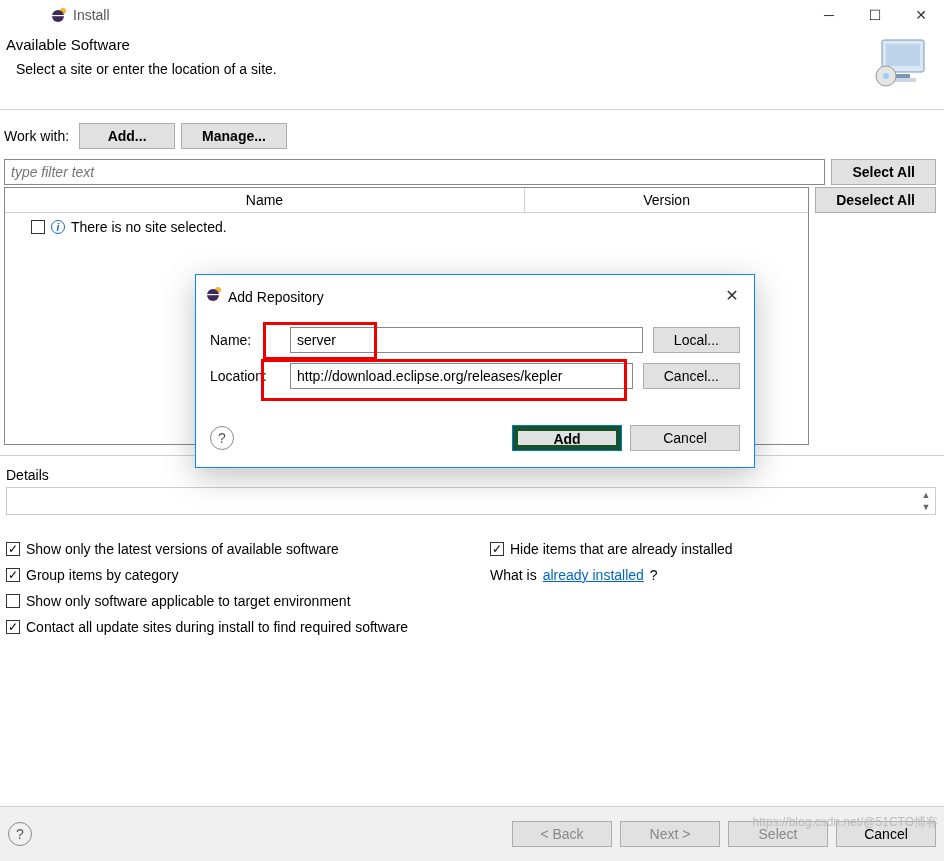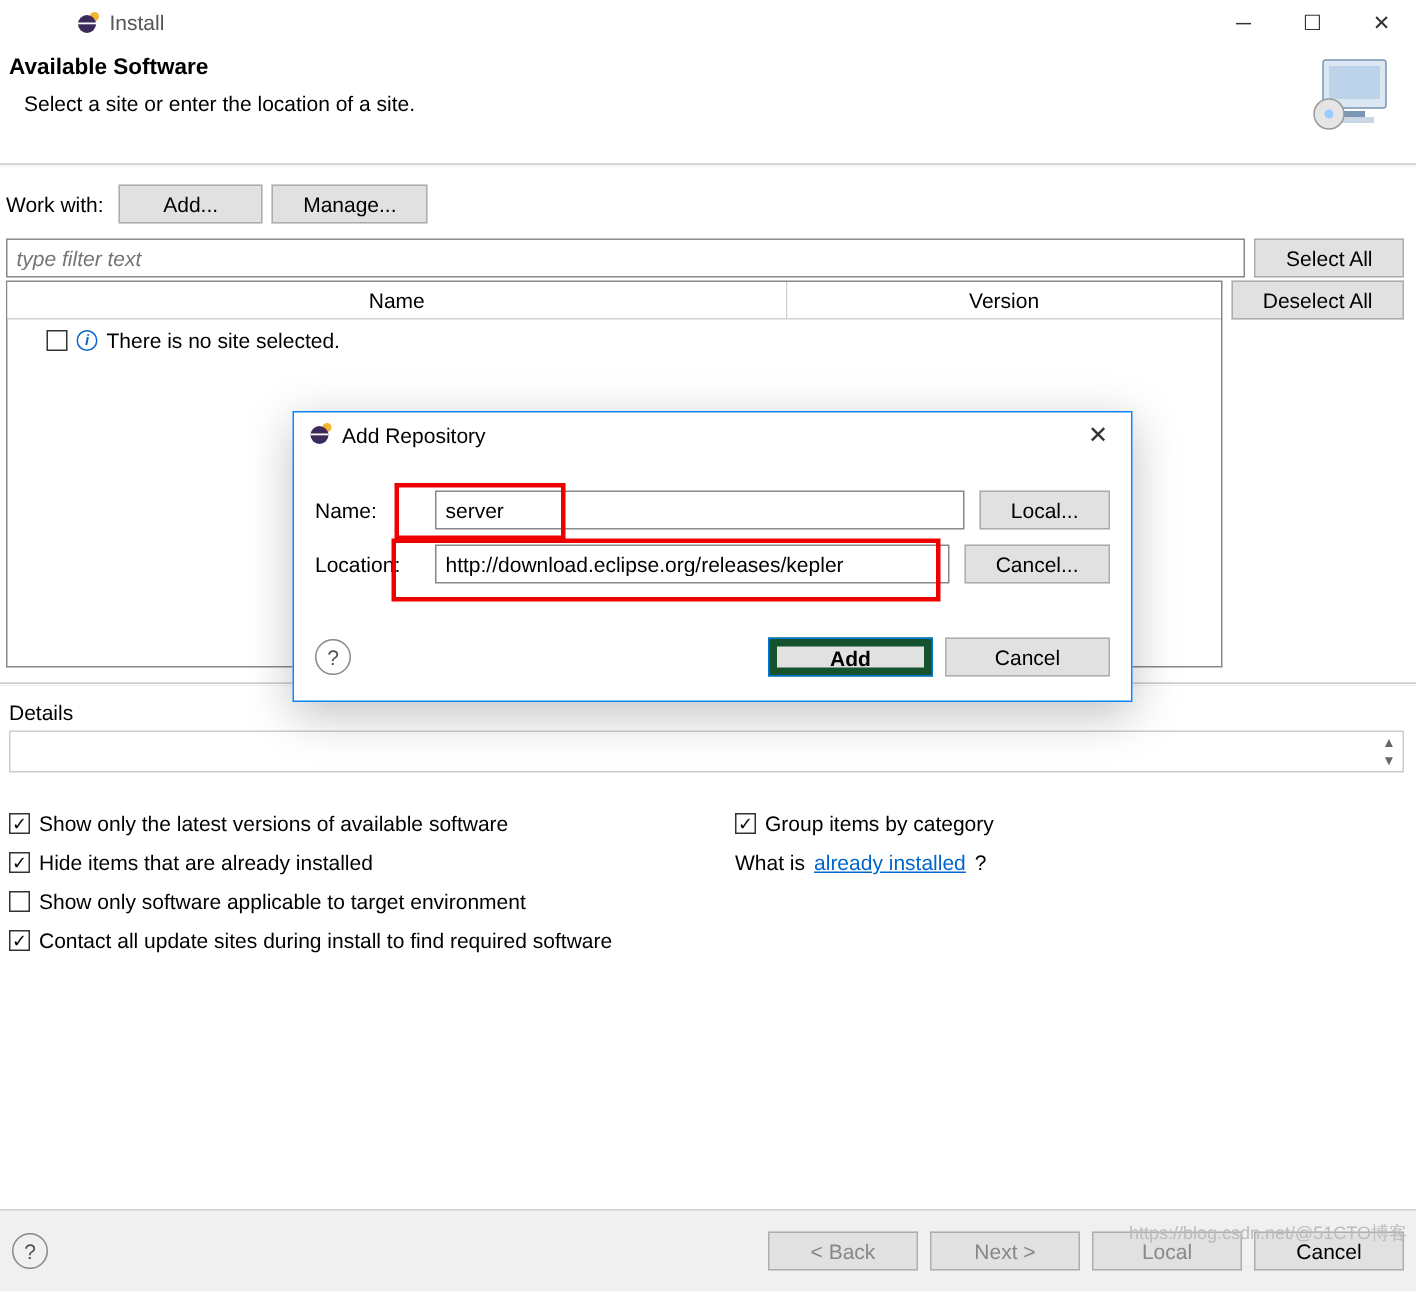--- a/index.html
+++ b/index.html
@@ -6,34 +6,34 @@
     body { background:#fff; width:944px; height:861px; overflow:hidden; position:relative; color:#000; }
 
     
     .titlebar { display:flex; align-items:center; height:30px; background:#fff; color:#555;padding-left:41px; }
     .titlebar .tb-icon { margin:0 6px 0 10px; display:inline-flex; }
     .titlebar .tb-title { flex:1; }
     .tb-btn { width:46px; height:30px; display:flex; align-items:center; justify-content:center; color:#333; font-family:Arial; }
 
     
     .header-area { display:flex; padding:6px 12px 18px 6px; }
-    .header-text h1 { font-size:15px; font-weight:bold; margin-bottom:8px; }
+    .header-text h1 { font-size:15px; font-weight:normal; margin-bottom:8px; }
     .header-text p { margin-left:10px; font-size:14px; }
     .header-img { margin-left:auto; }
 
     .hr-groove { border:0; border-top:1px solid #d0d0d0; border-bottom:1px solid #fff; background:#d0d0d0; }
 
     
     .workwith-row { display:flex; align-items:center; padding:12px 8px 10px 4px; gap:6px; }
     .workwith-row label { margin-right:4px; }
     .combo { flex:1; border:1px solid #888; height:26px; display:flex; align-items:center; background:#fff; }
     .combo input { flex:1; border:none; outline:none; padding:0 6px; font-style:italic; color:#555; font-size:14px; height:24px; background:transparent; }
     .combo .arrow { width:20px; text-align:center; color:#333; border-left:1px solid #ccc; line-height:24px; }
     .btn { border:1px solid #adadad; background:#e1e1e1; height:26px; padding:0 20px; min-width:100px; text-align:center; color:#000; }
-    .btn.small { min-width:96px; }
+    .btn.small { min-width:96px;font-weight:bold; }
     .btn.default { border:6px solid #14532d; outline:1px solid #0078d7; outline-offset:-1px;font-weight:bold; }
 
     
     .filter-row { display:flex; align-items:flex-start; padding:0 8px 0 4px; gap:6px; }
     .filter-input { flex:1; border:1px solid #888; height:26px; padding:0 6px; font-style:italic; color:#a16207; font-size:14px; background:#fff; outline:none; }
     .side-btns { display:flex; flex-direction:column; gap:6px; }
 
     
     .table-wrap { margin:2px 8px 0 4px; display:flex; gap:6px; }
     .table { flex:1; border:1px solid #888; height:258px; background:#fff; }
@@ -59,21 +59,21 @@
     a.inlink { color:#0066cc; }
 
     
     .bottombar { position:absolute; left:0; right:0; bottom:0; background:#f0f0f0; height:55px; border-top:1px solid #d0d0d0; display:flex; align-items:center; padding:0 8px; gap:8px; }
     .bottombar .help { margin-right:auto; width:24px; height:24px; border:1px solid #888; border-radius:50%; display:flex; align-items:center; justify-content:center; color:#555; cursor:pointer; }
     .bottombar .btn { min-width:100px; }
     .btn.disabled { color:#888; }
 
     
     .dialog { position:absolute; left:195px; top:274px; width:560px; background:#fff; border:1px solid #0a84ff; box-shadow:0 8px 30px rgba(0,0,0,.25); }
-    .dialog-titlebar { display:flex; align-items:center; height:30px; padding:0 6px 0 10px; }
+    .dialog-titlebar { display:flex; align-items:flex-end; height:30px; padding:0 6px 0 10px; }
     .dialog-titlebar .d-title { flex:1; }
     .dialog-titlebar .d-close { width:32px; text-align:center; font-size:16px; color:#333; }
     .dialog-body { padding:22px 14px 6px 14px; }
     .form-row { display:flex; align-items:center; gap:10px; margin-bottom:10px; }
     .form-row label { width:70px; }
     .form-row input { flex:1; border:1px solid #888; height:26px; padding:0 6px; outline:none; font-size:14px; }
     .form-row .btn { min-width:86px; }
     .redbox-name { position:absolute; border:3px solid #e00; left:263px; top:322px; width:114px; height:38px; pointer-events:none; }
     .redbox-loc  { position:absolute; border:3px solid #e00; left:261px; top:359px; width:366px; height:42px; pointer-events:none; }
     .dialog-footer { display:flex; align-items:center; padding:20px 14px 16px 14px; gap:8px; }
@@ -167,25 +167,25 @@
   </div>
 </div>
 
 <div class="checks">
   <div class="check-item">
     <span class="cb checked"></span>
     <span>Show only the latest versions of available software</span>
   </div>
   <div class="check-item">
     <span class="cb checked"></span>
+    <span>Hide items that are already installed</span>
+  </div>
+  <div class="check-item">
+    <span class="cb checked"></span>
     <span>Group items by category</span>
-  </div>
-  <div class="check-item">
-    <span class="cb checked"></span>
-    <span>Hide items that are already installed</span>
   </div>
   <div class="check-item">
     <span>What is </span>
     <a href="#" class="inlink">already installed</a>
     <span>?</span>
   </div>
   <div class="check-item">
     <span class="cb"></span>
     <span>Show only software applicable to target environment</span>
   </div>
@@ -193,21 +193,21 @@
   <div class="check-item" style="grid-column:1/3">
     <span class="cb checked"></span>
     <span>Contact all update sites during install to find required software</span>
   </div>
 </div>
 
 <div class="bottombar">
   <div class="help">?</div>
   <button class="btn disabled">&lt; Back</button>
   <button class="btn disabled">Next &gt;</button>
-  <button class="btn disabled">Local</button>
+  <button class="btn disabled">Select</button>
   <button class="btn">Cancel</button>
 </div>
 
 <div class="dialog">
   <div class="dialog-titlebar">
     <span>
       <svg class="eclipse-icon" viewBox="0 0 16 16">
           <circle class="sun" cx="12" cy="4" r="3"></circle>
           <circle class="orb" cx="7" cy="9" r="6"></circle>
           <rect class="stripe" x="1" y="8" width="12" height="1.2"></rect>

